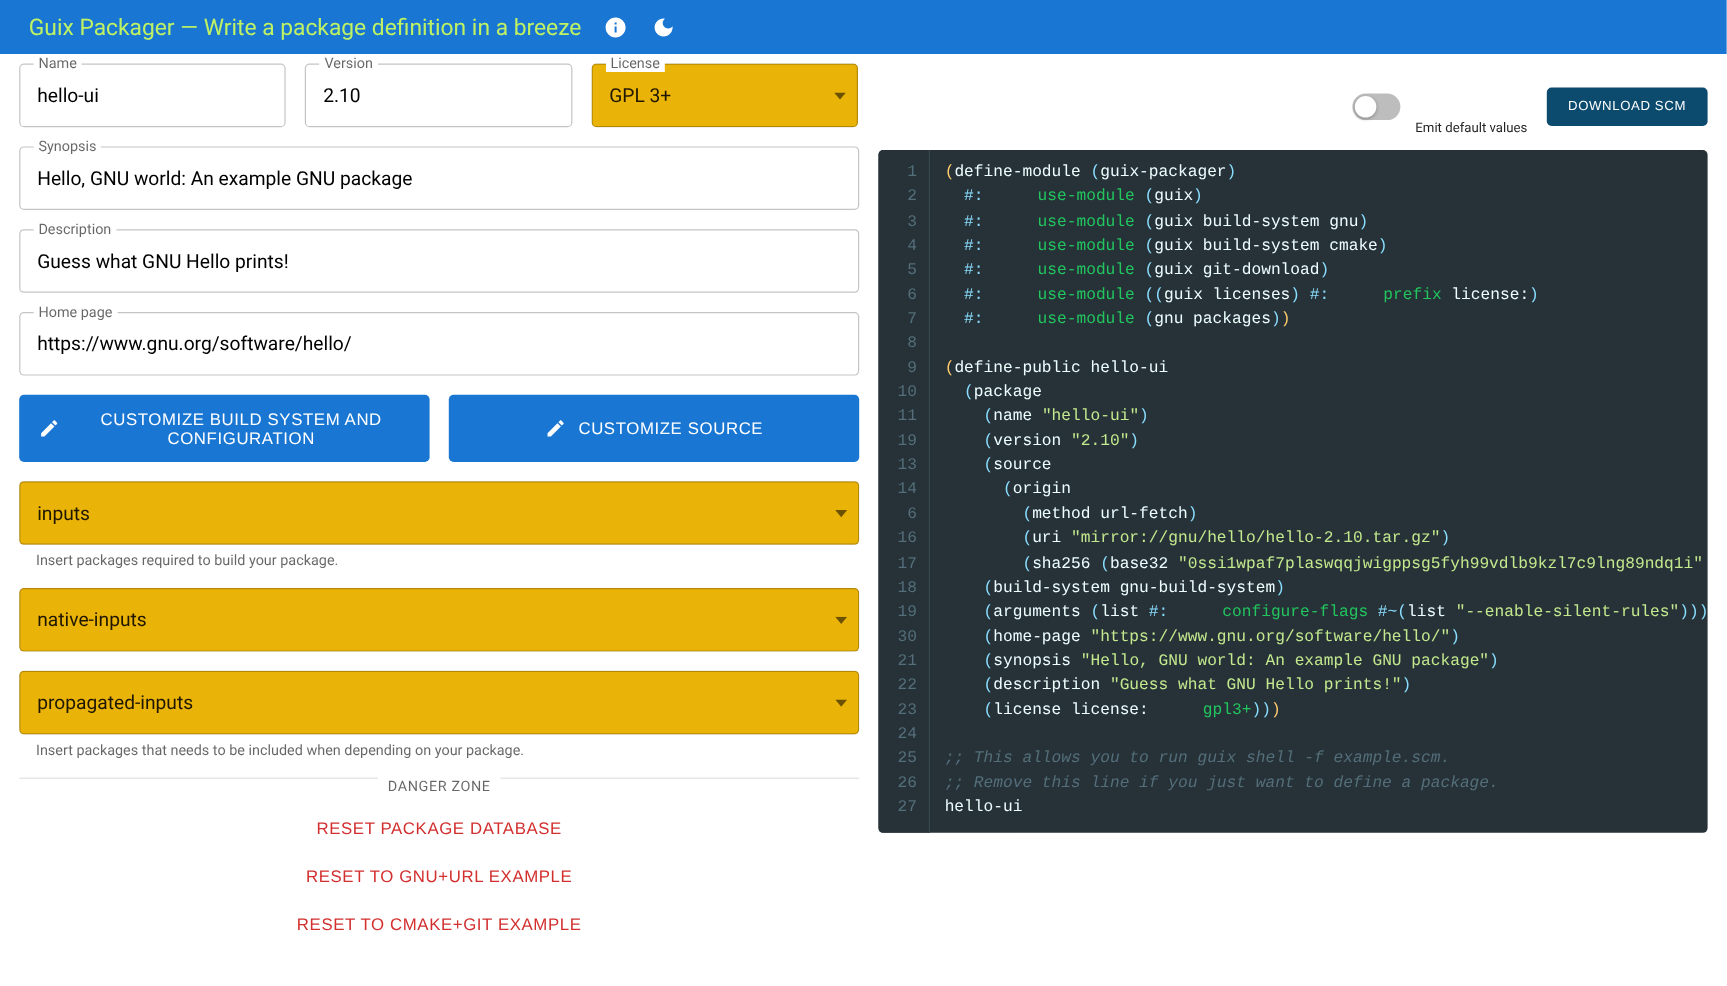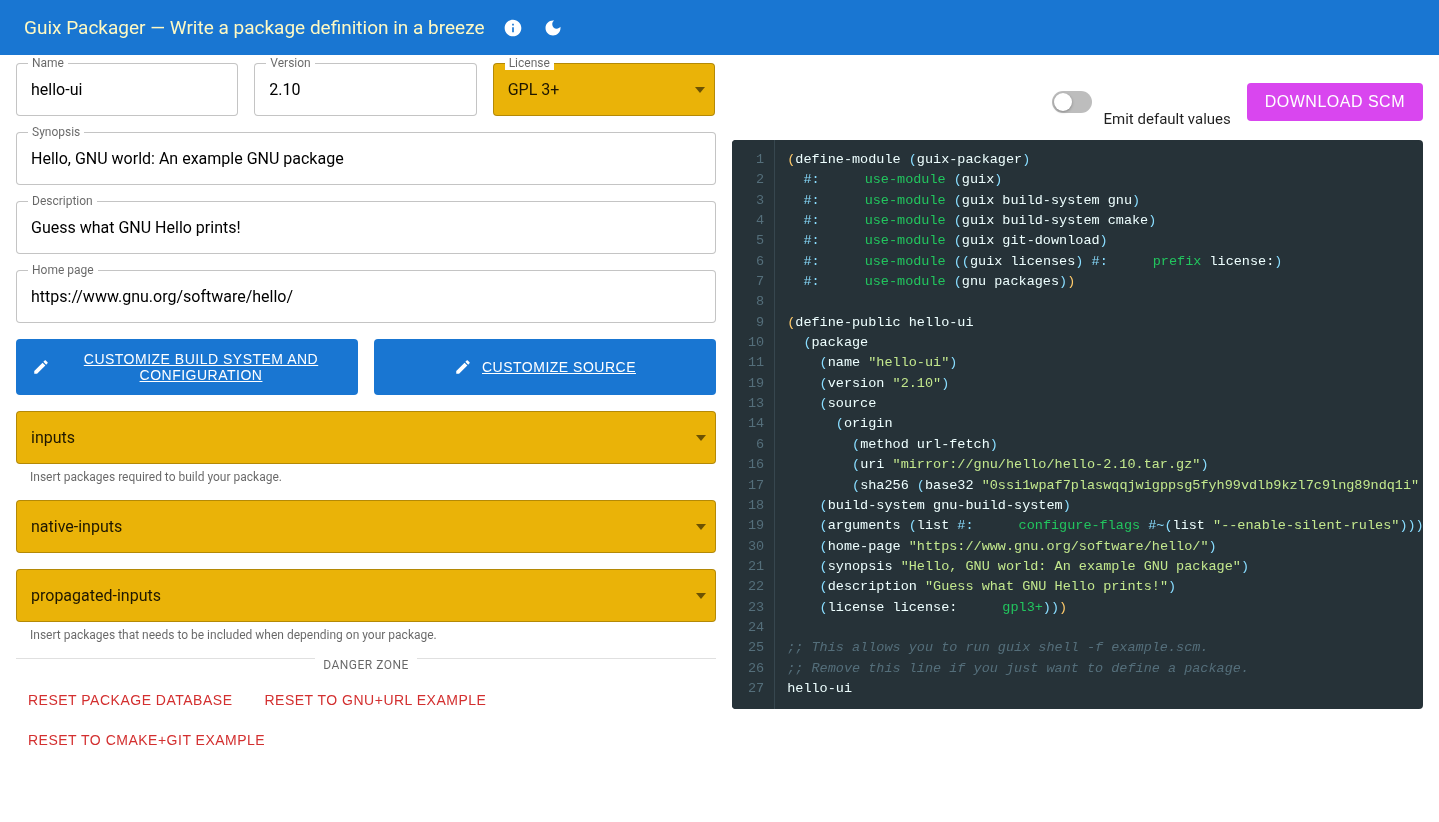--- a/index.html
+++ b/index.html
@@ -8,22 +8,22 @@
       padding: 0;
     }
     body {
       font-family: -apple-system, BlinkMacSystemFont, "Segoe UI", Roboto, "Helvetica Neue", Arial, sans-serif;
       background: #fff;
       color: rgba(0,0,0,0.87);
       font-size: 16px;
     }
     .app-bar {
       background: #1976d2;
-      color: #fef9c3;
-      height: 55px;
+      color: #bef264;
+      height: 45px;
       display: flex;
       align-items: center;
       padding: 0 24px;
       gap: 16px;
     }
     .app-title {
       font-size: 19px;
       font-weight: 400;
     }
     .icon-btn {
@@ -72,30 +72,30 @@
       width: 18px;
       height: 18px;
       background: #fff;
       border-radius: 50%;
       position: absolute;
       top: 2px;
       left: 2px;
       box-shadow: 0 1px 3px rgba(0,0,0,0.3);
     }
     .toggle-label {
-      font-size: 15px;
+      font-size: 11px;
       color: rgba(0,0,0,0.87);
       margin-top: 35px;
     }
     .download-btn {
-      background: #d946ef;
+      background: #0c4a6e;
       color: #fff;
       border: none;
       padding: 10px 18px;
-      font-size: 16px;
+      font-size: 11px;
       font-weight: 500;
       border-radius: 4px;
       cursor: pointer;
       letter-spacing: 0.5px;
     }
     .form-row {
       display: flex;
       gap: 16px;
       margin-bottom: 16px;
     }
@@ -151,21 +151,20 @@
       font-size: 14px;
       font-weight: 500;
       border-radius: 4px;
       cursor: pointer;
       letter-spacing: 0.5px;
       display: flex;
       align-items: center;
       justify-content: center;
       gap: 10px;
       flex: 1;
-      text-decoration: underline;
     }
     .action-btn-row {
       display: flex;
       gap: 16px;
       margin-bottom: 16px;
     }
     .helper-text {
       font-size: 12px;
       color: rgba(0,0,0,0.6);
       margin-top: 6px;
@@ -187,20 +186,21 @@
     }
     .danger-label {
       font-size: 12px;
       color: rgba(0,0,0,0.6);
       letter-spacing: 0.5px;
     }
     .danger-btns {
       display: flex;
       flex-wrap: wrap;
       gap: 8px;
+      flex-direction: column;
     }
     .danger-btn {
       background: transparent;
       color: #d32f2f;
       border: none;
       padding: 8px 12px;
       font-size: 14px;
       font-weight: 500;
       cursor: pointer;
       letter-spacing: 0.5px;

